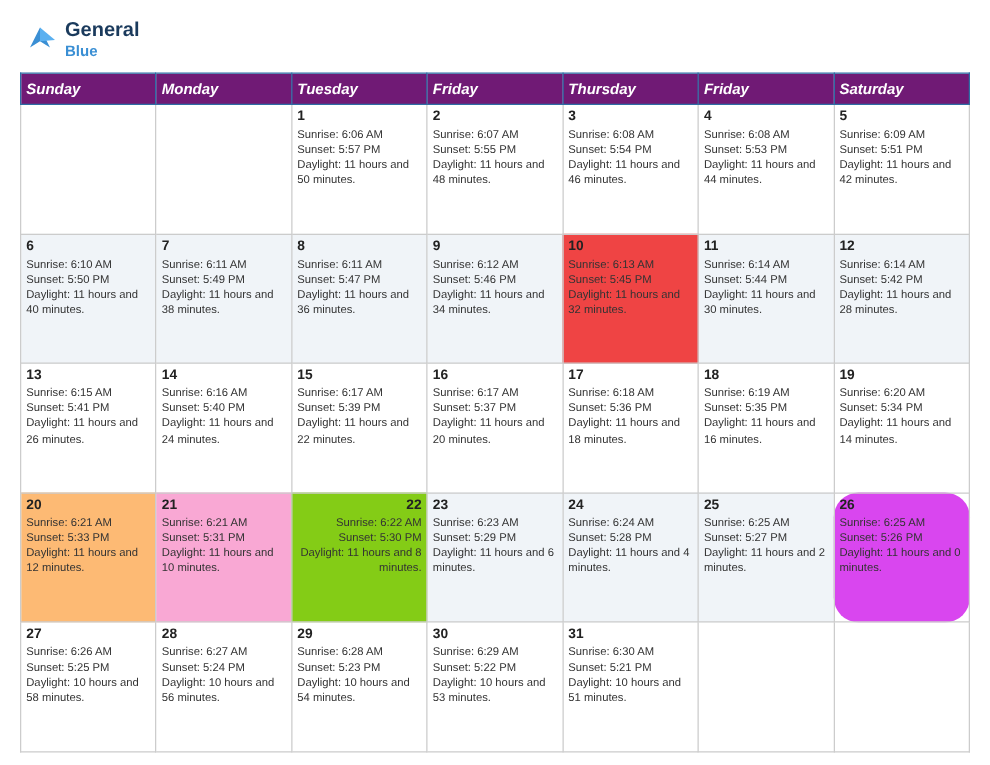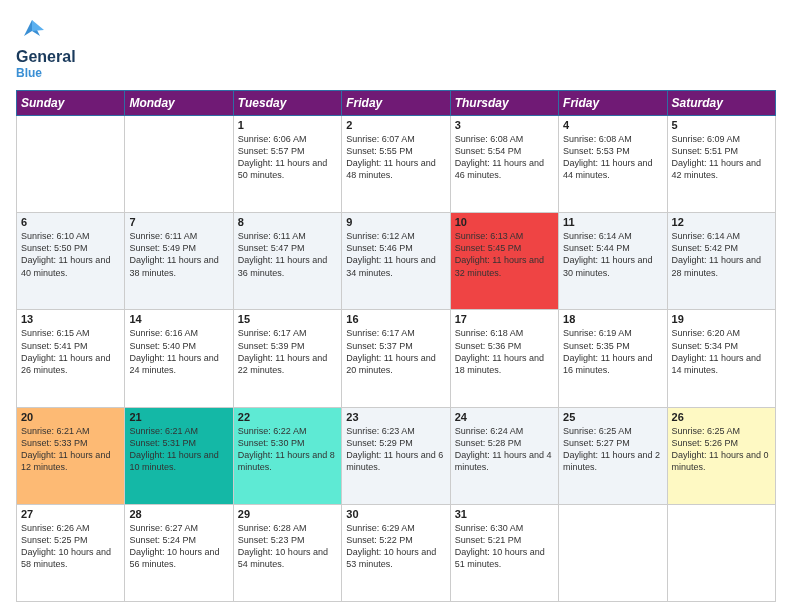--- a/index.html
+++ b/index.html
@@ -18,23 +18,22 @@
       flex-direction: column;
     }
     .header {
       display: flex;
       justify-content: space-between;
       align-items: flex-start;
       margin-bottom: 10px;
     }
     .logo {
       display: flex;
-      align-items: flex-start;
+      align-items: center;
       gap: 4px;
-      flex-direction: column;
     }
     .logo-bird {
       width: 32px;
       height: 28px;
     }
     .title-area {
       text-align: right;
     }
     .month-title {
       font-size: 36px;
@@ -207,41 +206,41 @@
           <td>
             <span class="day-num">19</span>
             <div class="cell-text">Sunrise: 6:20 AM<br>Sunset: 5:34 PM<br>Daylight: 11 hours and 14 minutes.</div>
           </td>
         </tr>
         <tr>
           <td style="background: #fdba74;">
             <span class="day-num">20</span>
             <div class="cell-text">Sunrise: 6:21 AM<br>Sunset: 5:33 PM<br>Daylight: 11 hours and 12 minutes.</div>
           </td>
-          <td style="background: #14b8a6;">
+          <td style="background: #f9a8d4;">
             <span class="day-num">21</span>
             <div class="cell-text">Sunrise: 6:21 AM<br>Sunset: 5:31 PM<br>Daylight: 11 hours and 10 minutes.</div>
           </td>
-          <td style="background: #5eead4;">
+          <td style="background: #84cc16; text-align: right;">
             <span class="day-num">22</span>
             <div class="cell-text">Sunrise: 6:22 AM<br>Sunset: 5:30 PM<br>Daylight: 11 hours and 8 minutes.</div>
           </td>
           <td style="background: rgb(240, 244, 248);">
             <span class="day-num">23</span>
             <div class="cell-text">Sunrise: 6:23 AM<br>Sunset: 5:29 PM<br>Daylight: 11 hours and 6 minutes.</div>
           </td>
           <td style="background: rgb(240, 244, 248);">
             <span class="day-num">24</span>
             <div class="cell-text">Sunrise: 6:24 AM<br>Sunset: 5:28 PM<br>Daylight: 11 hours and 4 minutes.</div>
           </td>
           <td style="background: rgb(240, 244, 248);">
             <span class="day-num">25</span>
             <div class="cell-text">Sunrise: 6:25 AM<br>Sunset: 5:27 PM<br>Daylight: 11 hours and 2 minutes.</div>
           </td>
-          <td style="background: #fef9c3;">
+          <td style="background: #d946ef; border-radius: 20px;">
             <span class="day-num">26</span>
             <div class="cell-text">Sunrise: 6:25 AM<br>Sunset: 5:26 PM<br>Daylight: 11 hours and 0 minutes.</div>
           </td>
         </tr>
         <tr>
           <td>
             <span class="day-num">27</span>
             <div class="cell-text">Sunrise: 6:26 AM<br>Sunset: 5:25 PM<br>Daylight: 10 hours and 58 minutes.</div>
           </td>
           <td>

